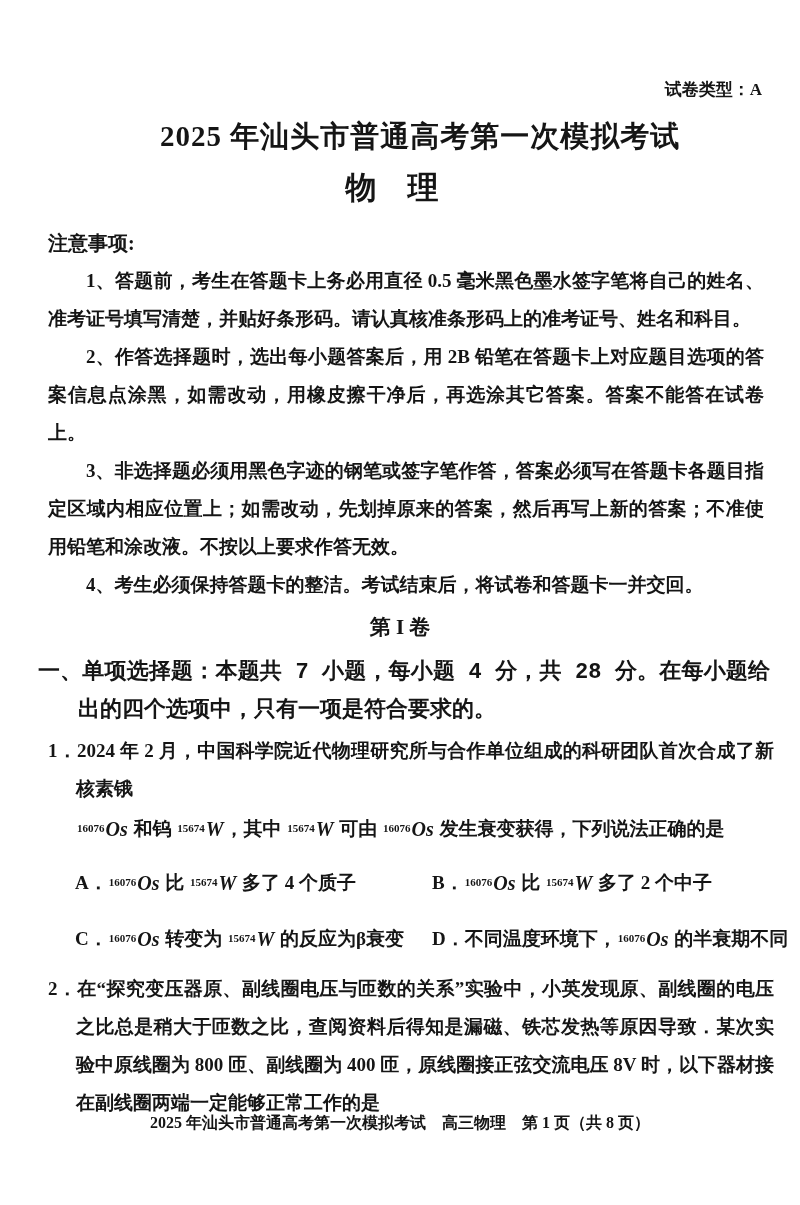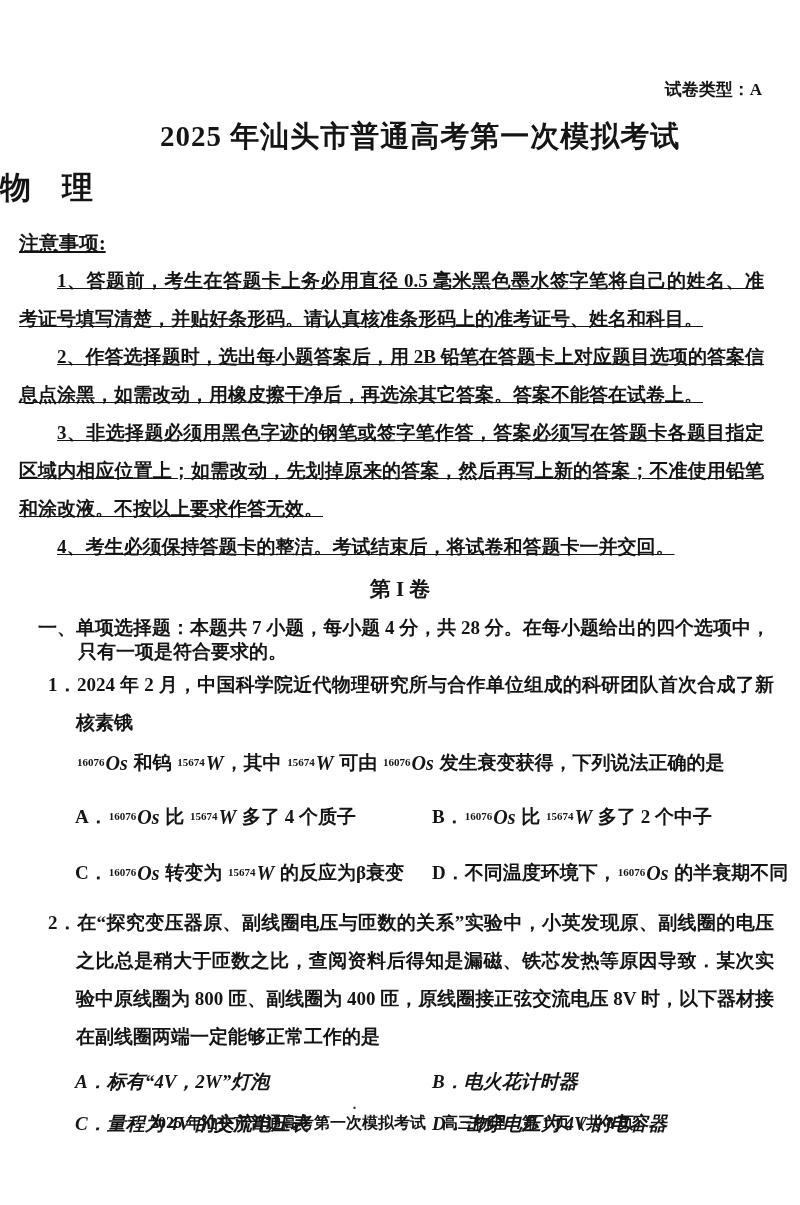--- a/index.html
+++ b/index.html
@@ -23,45 +23,46 @@
   .title {
     margin: 16px 0 0 0;
     text-align: center;
     font-size: 29px;
     line-height: 40px;
     letter-spacing: 1px;
     padding-left: 40px;
   }
   .subject {
     margin: 12px 16px 0 0;
+    text-align: center;
     font-size: 31px;
     line-height: 40px;
   }
   .notice {
-    margin: 16px 36px 0 19px;
+    margin: 16px 36px 0 48px;
     font-size: 19px;
     line-height: 38px;
     text-align: justify;
-    text-decoration: underline;
   }
   .notice-heading { font-size: 20px; }
   .notice-item { margin: 0; text-indent: 2em; }
   .volume-heading {
     margin-top: 4px;
     text-align: center;
     font-size: 21px;
     line-height: 38px;
   }
   .section-intro {
     margin: 8px 30px 0 38px;
-    font-size: 19px;
-    line-height: 24px;
+    font-size: 22px;
+    line-height: 38px;
     text-align: justify;
     padding-left: 40px;
     text-indent: -40px;
+    font-family: Liberation Mono, monospace;
   }
   .question {
     margin: 2px 26px 0 48px;
     font-size: 19px;
     line-height: 38px;
   }
   .q-hang {
     padding-left: 28px;
     text-indent: -28px;
     text-align: justify;

